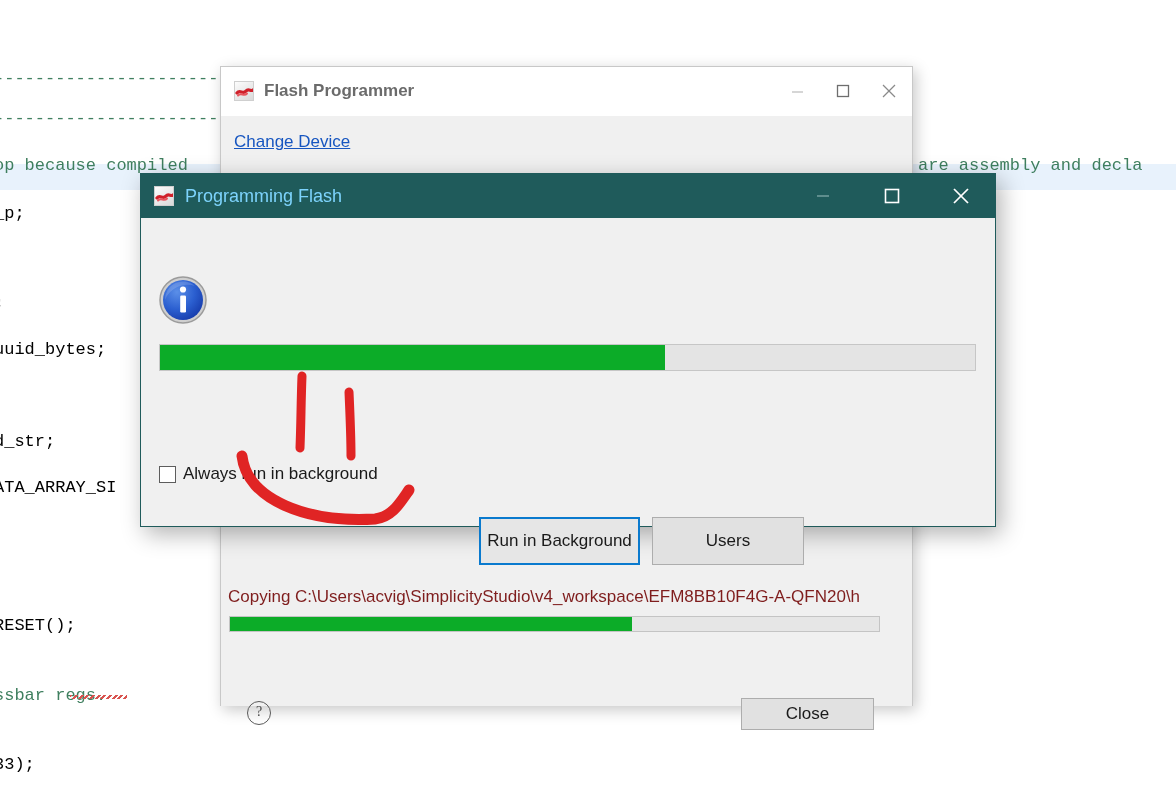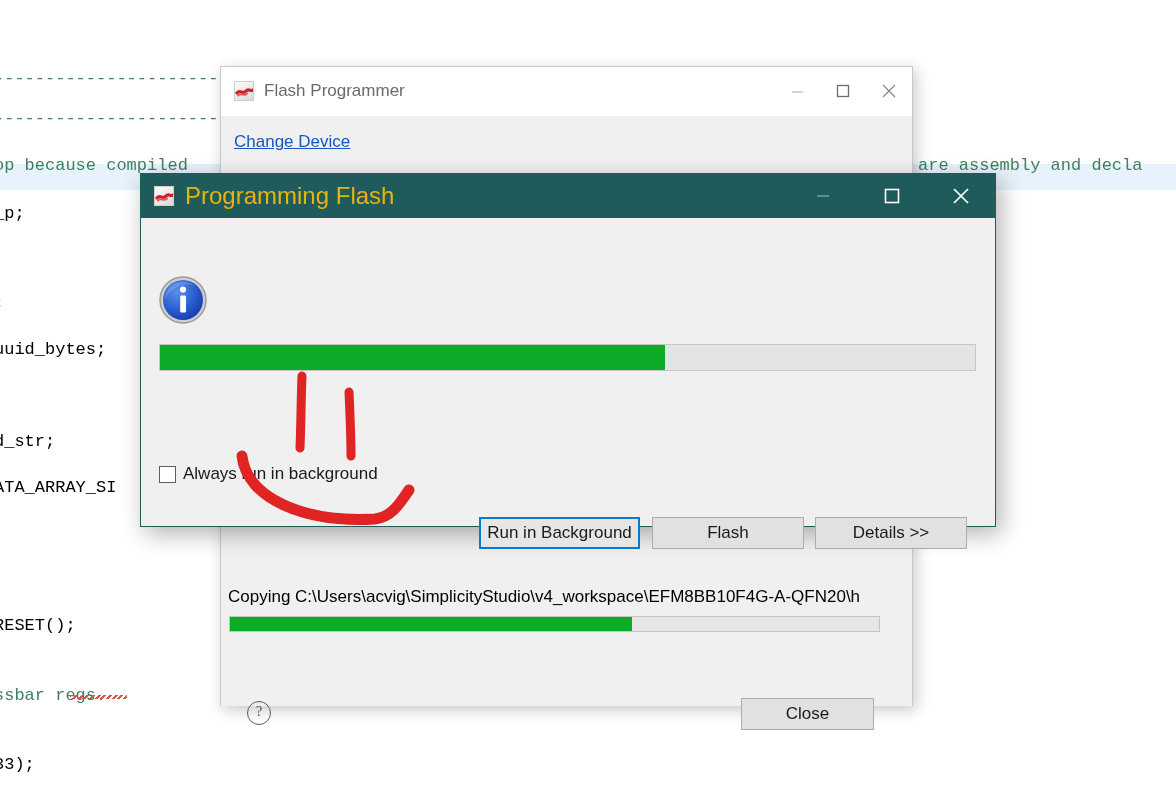--- a/index.html
+++ b/index.html
@@ -67,20 +67,21 @@
     border-bottom: 1px solid #ffffff;
   }
   #flash-titlebar .app-icon {
     margin-left: 13px;
     margin-right: 10px;
   }
   #flash-title-text {
     font-size: 17px;
     color: #6b6b6b;
     font-family: "Liberation Sans", sans-serif;
+    font-weight: bold;
   }
   .win-btns {
     position: absolute;
     right: 0;
     top: 0;
     height: 48px;
     display: flex;
   }
   .win-btn {
     width: 46px;
@@ -112,21 +113,21 @@
     top: 90px;
     font-size: 17px;
     font-weight: bold;
     color: #101010;
   }
   #flash-status-text {
     position: absolute;
     left: 7px;
     top: 471px;
     font-size: 17px;
-    color: #000000;
+    color: #7f1d1d;
     white-space: nowrap;
     overflow: hidden;
     width: 660px;
   }
   #flash-progress {
     position: absolute;
     left: 8px;
     top: 500px;
     width: 651px;
     height: 16px;
@@ -183,22 +184,22 @@
     background: #1f5b5b;
     display: flex;
     align-items: center;
     position: relative;
   }
   #prog-titlebar .app-icon {
     margin-left: 13px;
     margin-right: 11px;
   }
   #prog-title-text {
-    font-size: 24px;
-    color: #eab308;
+    font-size: 18px;
+    color: #7dd3fc;
   }
   .prog-win-btns {
     position: absolute;
     right: 0;
     top: 0;
     height: 44px;
     display: flex;
   }
   .prog-win-btn {
     width: 69px;
@@ -259,21 +260,21 @@
     box-sizing: border-box;
     cursor: pointer;
   }
   #always-bg-label {
     margin-left: 7px;
     font-size: 17px;
     color: #1a1a1a;
   }
   .dlg-btn {
     position: absolute;
-    height: 32px;
+    height: 48px;
     background: #e1e1e1;
     border: 1px solid #adadad;
     font-size: 17px;
     color: #1a1a1a;
     font-family: "Liberation Sans", sans-serif;
     display: flex;
     align-items: center;
     justify-content: center;
     cursor: pointer;
     box-sizing: border-box;
@@ -425,22 +426,21 @@
     <div id="prog-progress">
       <div id="prog-progress-fill" style="width: 62%; background: rgb(12, 172, 40);"></div>
     </div>
 
     <div id="always-bg-row">
       <span id="always-bg-checkbox"></span>
       <span id="always-bg-label">Always run in background</span>
     </div>
 
     <div class="dlg-btn" id="btn-run-bg" style="border-color: rgb(10, 122, 206);">Run in Background</div>
-    <div class="dlg-btn" id="btn-cancel">Flash</div>
-    <div class="dlg-btn" id="btn-details">Details &gt;&gt;</div>
+    <div class="dlg-btn" id="btn-cancel">Users</div>
   </div>
 </div>
 
 <svg id="annotation" viewBox="0 0 1176 799">
   <g id="annot-strokes" fill="none" stroke-linecap="round" stroke-linejoin="round">
       <path d="M 302 376 C 301 400 301 424 300 448" stroke="#e02424" stroke-width="9" fill="none" stroke-linecap="round"></path>
       <path d="M 349 392 C 350 414 351 436 351 456" stroke="#e02424" stroke-width="9" fill="none" stroke-linecap="round"></path>
       <path d="M 242 456 C 247 500 307 523 375 519 C 392 517 400 503 409 490" stroke="#e02424" stroke-width="11" fill="none" stroke-linecap="round"></path>
     </g>
 </svg>

